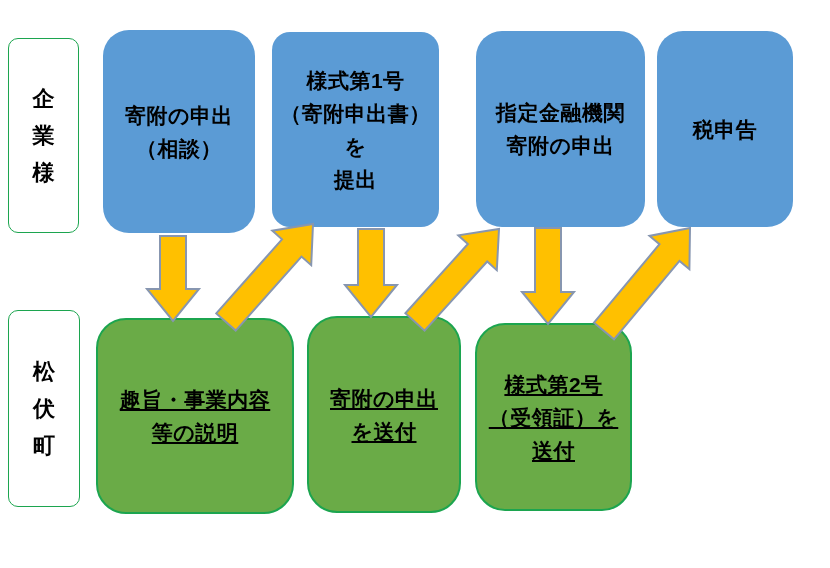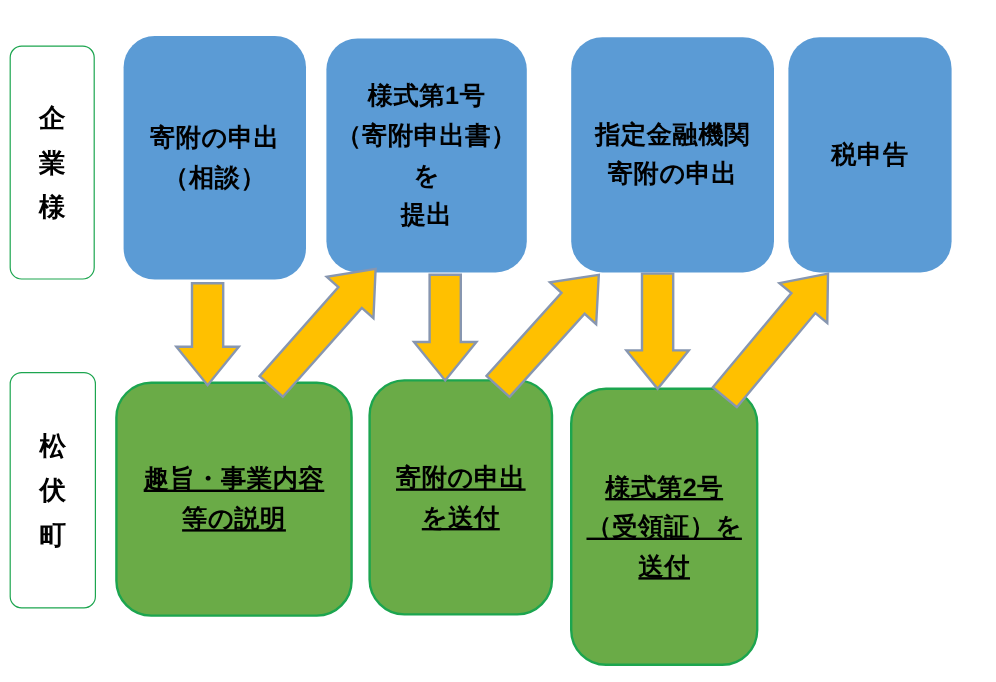--- a/index.html
+++ b/index.html
@@ -54,27 +54,27 @@
   }
   .lane-text {
     white-space: pre-line;
     font-weight: 900;
     color: #000000;
     font-size: 22px;
     line-height: 37px;
   }
   
   .b1 { left: 103px; top: 30px;  width: 152px; height: 203px; }
-  .b2 { left: 272px; top: 32px;  width: 167px; height: 195px; }
+  .b2 { left: 272px; top: 32px;  width: 167px; height: 195px; border-radius: 18px; }
   .b3 { left: 476px; top: 31px;  width: 169px; height: 196px; }
   .b4 { left: 657px; top: 31px;  width: 136px; height: 196px; }
   
   .g1 { left: 96px;  top: 318px; width: 198px; height: 196px; }
   .g2 { left: 307px; top: 316px; width: 154px; height: 197px; }
-  .g3 { left: 475px; top: 323px; width: 157px; height: 232px; text-align: center; }
+  .g3 { left: 475px; top: 323px; width: 157px; height: 188px; text-align: center; }
   
   .lane-company { left: 8px; top: 38px;  width: 71px; height: 195px; }
   .lane-town    { left: 8px; top: 310px; width: 72px; height: 197px; }
   #arrows {
     position: absolute;
     left: 0; top: 0;
     width: 830px;
     height: 568px;
     pointer-events: none;
   }

